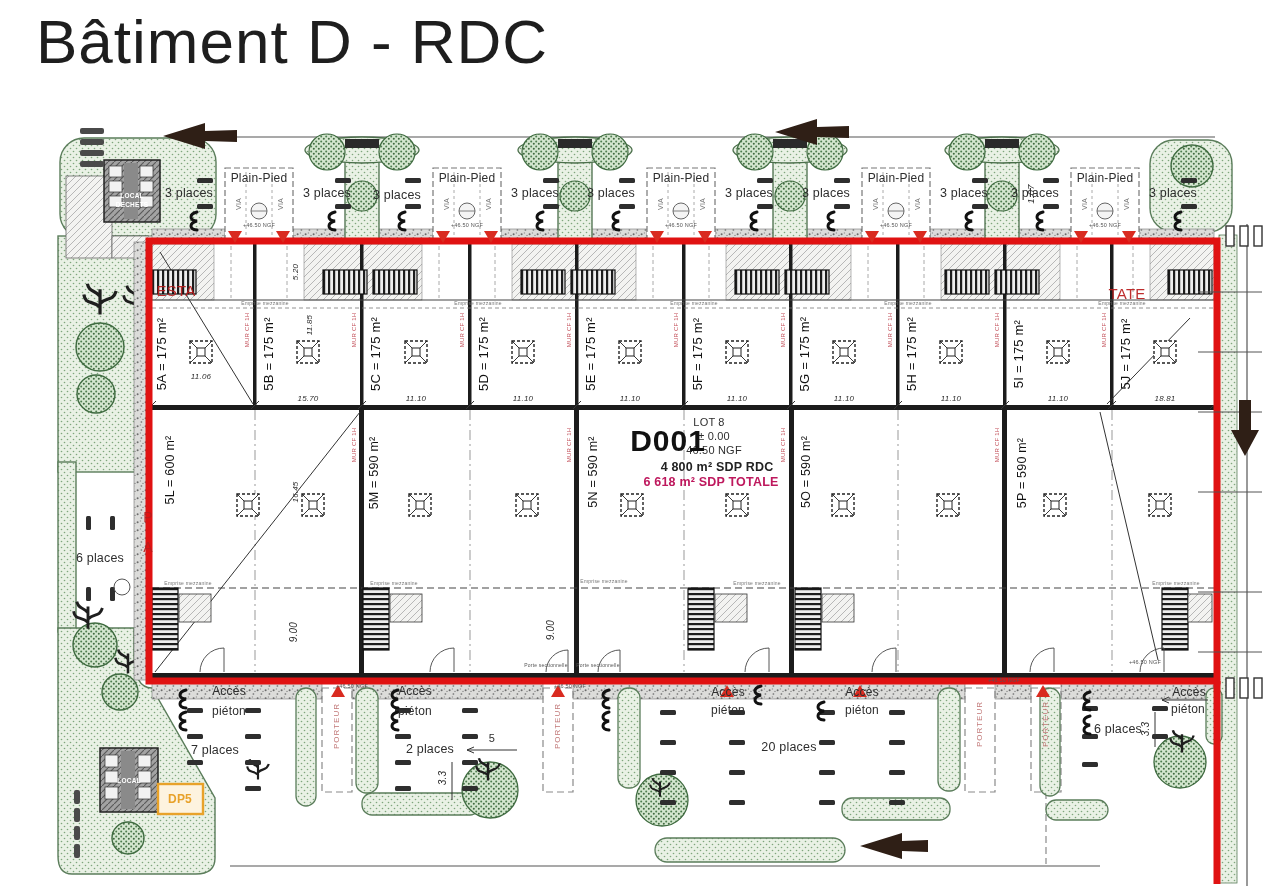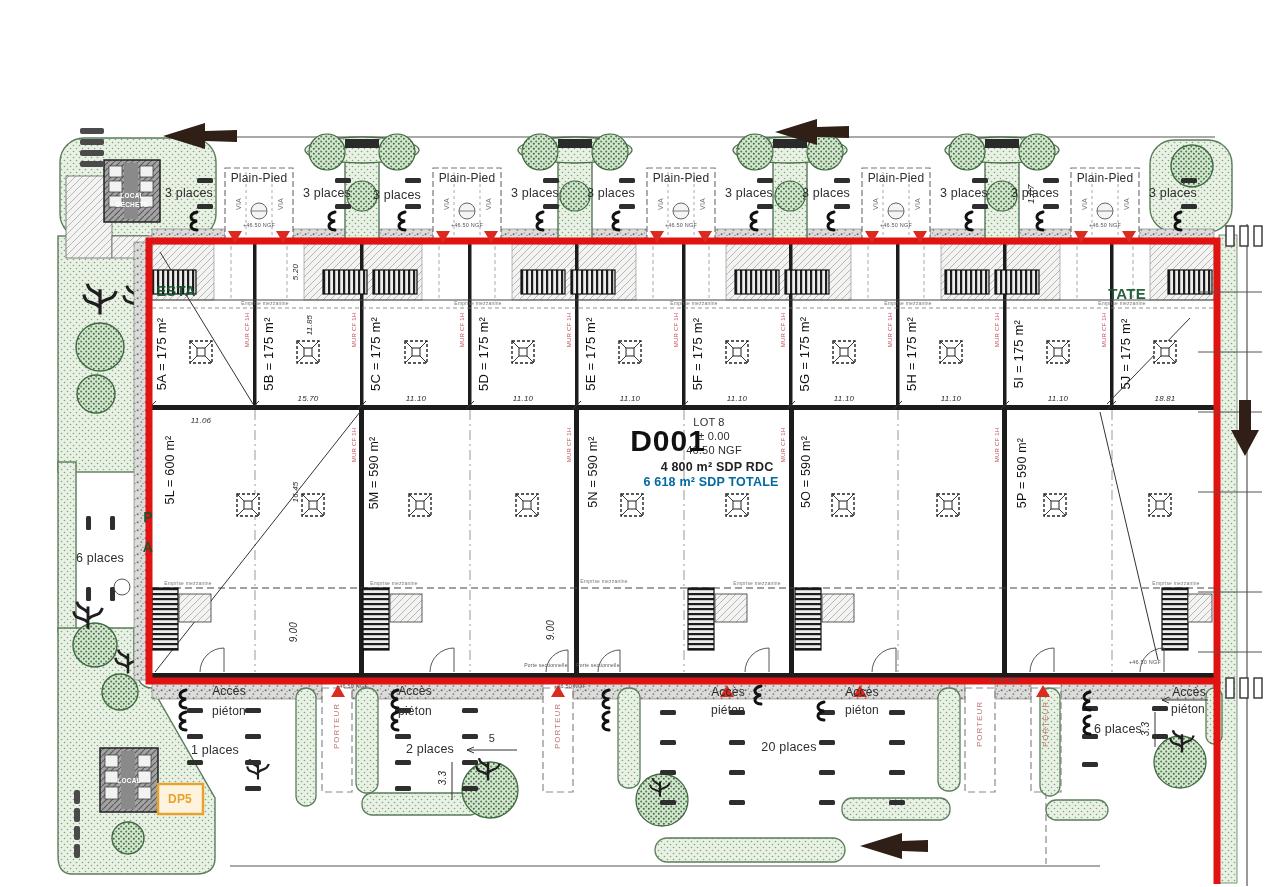--- a/index.html
+++ b/index.html
@@ -8,21 +8,21 @@
   #canvas svg{position:absolute;left:0;top:0;}
   .title{position:absolute;left:36px;top:6px;font-size:62px;font-weight:400;color:#1e1e1e;
          letter-spacing:1px;z-index:5;}
   .lbl{position:absolute;transform:translate(-50%,-50%);white-space:nowrap;color:#2e2e2e;
        line-height:1;z-index:4;letter-spacing:.2px;}
   .v{transform:translate(-50%,-50%) rotate(-90deg);}
   .i{font-style:italic;}
   .b{font-weight:700;}
   .red{color:#c4525c;}
   .gry{color:#777;}
-  .wm{color:#14532d;font-weight:700;opacity:.92;}
+  .wm{color:#b91c1c;font-weight:400;opacity:.92;}
   .org{color:#e8a22a;}
   .wht{color:#fff;}
 </style>
 </head>
 <body>
 
 <div id="canvas">
 
 <svg width="1280" height="887" viewBox="0 0 1280 887">
 <defs>
@@ -501,20 +501,21 @@
 </g>
 
 <g fill="#2f1f16">
   <polygon points="163,136 205,123 205,131 237,130 237,142 205,141 205,149"></polygon>
   <polygon points="775,132 817,119 817,127 849,126 849,138 817,137 817,145"></polygon>
   <polygon points="1239,400 1251,400 1251,430 1259,430 1245,456 1231,430 1239,430"></polygon>
   <polygon points="860,846 902,833 902,841 928,840 928,852 902,851 902,859"></polygon>
 </g>
 </svg>
 
+<div class="title">Bâtiment D - RDC</div>
 
 <div class="lbl" style="left:189px;top:193px;font-size:12.5px">3 places</div>
 <div class="lbl" style="left:327px;top:193px;font-size:12.5px">3 places</div>
 <div class="lbl" style="left:397px;top:195px;font-size:12.5px">3 places</div>
 <div class="lbl" style="left:535px;top:193px;font-size:12.5px">3 places</div>
 <div class="lbl" style="left:611px;top:193px;font-size:12.5px">3 places</div>
 <div class="lbl" style="left:749px;top:193px;font-size:12.5px">3 places</div>
 <div class="lbl" style="left:826px;top:193px;font-size:12.5px">3 places</div>
 <div class="lbl" style="left:964px;top:193px;font-size:12.5px">3 places</div>
 <div class="lbl" style="left:1035px;top:193px;font-size:12.5px">3 places</div>
@@ -548,21 +549,21 @@
 <div class="lbl v" style="left:268px;top:354px;font-size:13px;color:#111">5B = 175 m²</div>
 <div class="lbl v" style="left:375px;top:354px;font-size:13px;color:#111">5C = 175 m²</div>
 <div class="lbl v" style="left:483px;top:354px;font-size:13px;color:#111">5D = 175 m²</div>
 <div class="lbl v" style="left:590px;top:354px;font-size:13px;color:#111">5E = 175 m²</div>
 <div class="lbl v" style="left:697px;top:354px;font-size:13px;color:#111">5F = 175 m²</div>
 <div class="lbl v" style="left:804px;top:354px;font-size:13px;color:#111">5G = 175 m²</div>
 <div class="lbl v" style="left:911px;top:354px;font-size:13px;color:#111">5H = 175 m²</div>
 <div class="lbl v" style="left:1018px;top:354px;font-size:13px;color:#111">5I = 175 m²</div>
 <div class="lbl v" style="left:1125px;top:354px;font-size:13px;color:#111">5J = 175 m²</div>
 
-<div class="lbl i" style="left:201px;top:421px;font-size:8px">11.06</div>
+<div class="lbl i" style="left:201px;top:377px;font-size:8px">11.06</div>
 <div class="lbl i" style="left:308px;top:399px;font-size:8px">15.70</div>
 <div class="lbl i" style="left:416px;top:399px;font-size:8px">11.10</div>
 <div class="lbl i" style="left:523px;top:399px;font-size:8px">11.10</div>
 <div class="lbl i" style="left:630px;top:399px;font-size:8px">11.10</div>
 <div class="lbl i" style="left:737px;top:399px;font-size:8px">11.10</div>
 <div class="lbl i" style="left:844px;top:399px;font-size:8px">11.10</div>
 <div class="lbl i" style="left:951px;top:399px;font-size:8px">11.10</div>
 <div class="lbl i" style="left:1058px;top:399px;font-size:8px">11.10</div>
 <div class="lbl i" style="left:1165px;top:399px;font-size:8px">18.81</div>
 
@@ -603,35 +604,35 @@
 <div class="lbl v" style="left:170px;top:470px;font-size:12.5px;color:#111">5L = 600 m²</div>
 <div class="lbl v" style="left:374px;top:473px;font-size:12.5px;color:#111">5M = 590 m²</div>
 <div class="lbl v" style="left:593px;top:472px;font-size:12.5px;color:#111">5N = 590 m²</div>
 <div class="lbl v" style="left:806px;top:472px;font-size:12.5px;color:#111">5O = 590 m²</div>
 <div class="lbl v" style="left:1022px;top:473px;font-size:12.5px;color:#111">5P = 590 m²</div>
 
 <div class="lbl" style="left:709px;top:422px;font-size:11px">LOT 8</div>
 <div class="lbl" style="left:714px;top:436px;font-size:11px">± 0.00</div>
 <div class="lbl" style="left:714px;top:450px;font-size:11px">46.50 NGF</div>
 <div class="lbl b" style="left:717px;top:467px;font-size:12.5px;color:#222">4 800 m² SDP RDC</div>
-<div class="lbl b" style="left:711px;top:482px;font-size:12.5px;color:#0369a1">6 618 m² SDP TOTALE</div>
+<div class="lbl b" style="left:711px;top:482px;font-size:12.5px;color:#be185d">6 618 m² SDP TOTALE</div>
 <div class="lbl b" style="left:668px;top:441px;font-size:30px;color:#111;letter-spacing:1px">D001</div>
 
 <div class="lbl" style="left:229px;top:691px;font-size:12px">Accès</div>
 <div class="lbl" style="left:229px;top:711px;font-size:12px">piéton</div>
 <div class="lbl" style="left:415px;top:691px;font-size:12px">Accès</div>
 <div class="lbl" style="left:415px;top:711px;font-size:12px">piéton</div>
 <div class="lbl" style="left:728px;top:692px;font-size:12px">Accès</div>
 <div class="lbl" style="left:728px;top:710px;font-size:12px">piéton</div>
 <div class="lbl" style="left:862px;top:692px;font-size:12px">Accès</div>
 <div class="lbl" style="left:862px;top:710px;font-size:12px">piéton</div>
 <div class="lbl" style="left:1189px;top:692px;font-size:12px">Accès</div>
 <div class="lbl" style="left:1188px;top:709px;font-size:12px">piéton</div>
 
-<div class="lbl" style="left:215px;top:750px;font-size:12.5px">1 places</div>
+<div class="lbl" style="left:215px;top:750px;font-size:12.5px">7 places</div>
 <div class="lbl" style="left:430px;top:749px;font-size:12.5px">2 places</div>
 <div class="lbl" style="left:789px;top:747px;font-size:12.5px">20 places</div>
 <div class="lbl" style="left:1118px;top:729px;font-size:12.5px">6 places</div>
 <div class="lbl" style="left:100px;top:558px;font-size:12.5px">6 places</div>
 
 <div class="lbl v" style="left:337px;top:726px;font-size:8px;color:#c27979;letter-spacing:1px">PORTEUR</div>
 <div class="lbl v" style="left:558px;top:726px;font-size:8px;color:#c27979;letter-spacing:1px">PORTEUR</div>
 <div class="lbl v" style="left:980px;top:724px;font-size:8px;color:#c27979;letter-spacing:1px">PORTEUR</div>
 <div class="lbl v" style="left:1046px;top:724px;font-size:8px;color:#c27979;letter-spacing:1px">PORTEUR</div>
 

